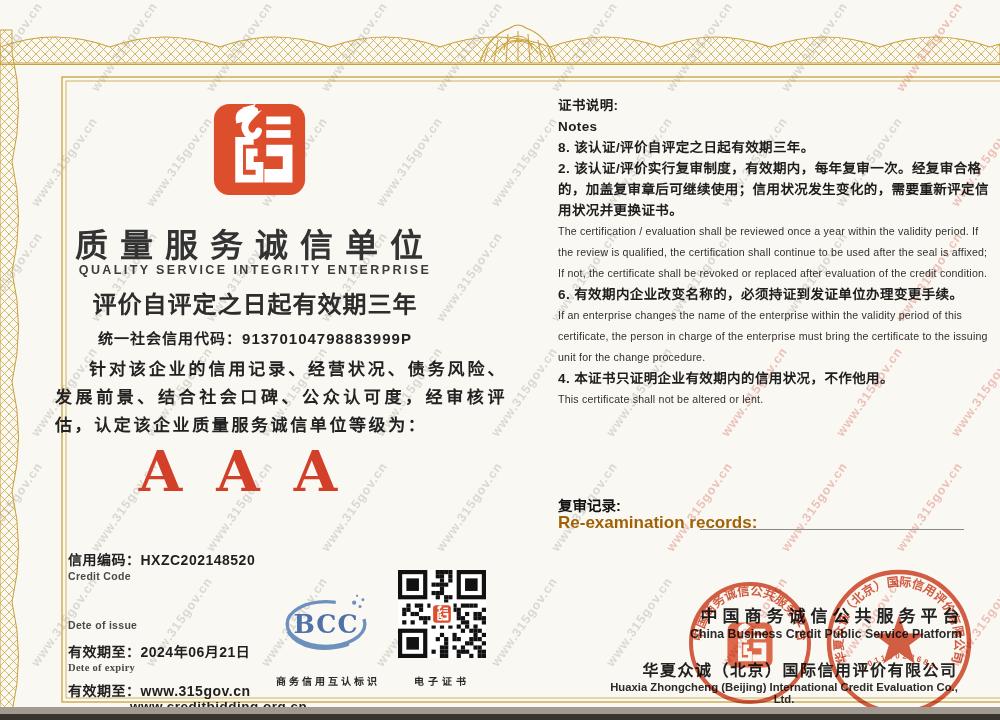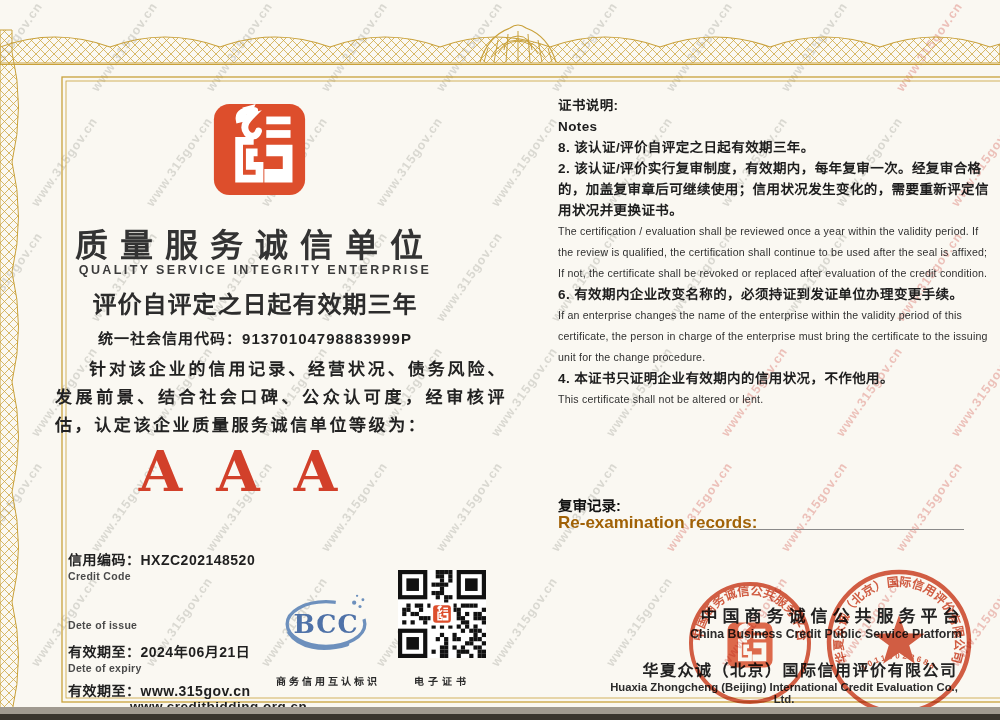--- a/index.html
+++ b/index.html
@@ -148,21 +148,21 @@
     <div class="abs title-zh">质量服务诚信单位</div>
     <div class="abs company">评价自评定之日起有效期三年</div>
     <div class="abs ucc">统一社会信用代码：91370104798883999P</div>
     <div class="abs para">针对该企业的信用记录、经营状况、债务风险、发展前景、结合社会口碑、公众认可度，经审核评估，认定该企业质量服务诚信单位等级为：</div>
     <div class="abs grade">AAA</div>
 
     <div class="abs inf" style="left:68px;top:549px;">信用编码：HXZC202148520</div>
     <div class="abs inf-sub" style="left:68px;top:570px;">Credit Code</div>
     <div class="abs inf-sub" style="left:68px;top:619px;">Dete of issue</div>
     <div class="abs inf" style="left:68px;top:641px;">有效期至：2024年06月21日</div>
-    <div class="abs inf-sub" style="left:68px;top:662px;">Dete of expiry</div>
+    <div class="abs inf-sub" style="left:68px;top:662px;font-family:Liberation Serif, serif;">Dete of expiry</div>
     <div class="abs inf" style="left:68px;top:680px;">有效期至：www.315gov.cn</div>
     <div class="abs inf" style="left:130px;top:699px;font-size:13.5px;">www.creditbidding.org.cn</div>
 
     <svg class="abs" style="left:276px;top:590px;" width="100" height="68" viewBox="0 0 100 70">
       <ellipse cx="50" cy="35" rx="40" ry="23" fill="none" stroke="#6d90bd" stroke-width="3.4"></ellipse>
       <path d="M60 13 A40 23 0 0 1 89 30" stroke="#faf8f2" stroke-width="7" fill="none"></path>
       <path d="M12 44 C22 59 46 64 72 56" stroke="#6d90bd" stroke-width="4" fill="none" stroke-linecap="round"></path>
       <circle cx="79" cy="13" r="2.2" fill="#6d90bd"></circle>
         <circle cx="85" cy="17" r="1.6" fill="#6d90bd"></circle>
       <circle cx="88" cy="10" r="1.5" fill="#6d90bd"></circle>

